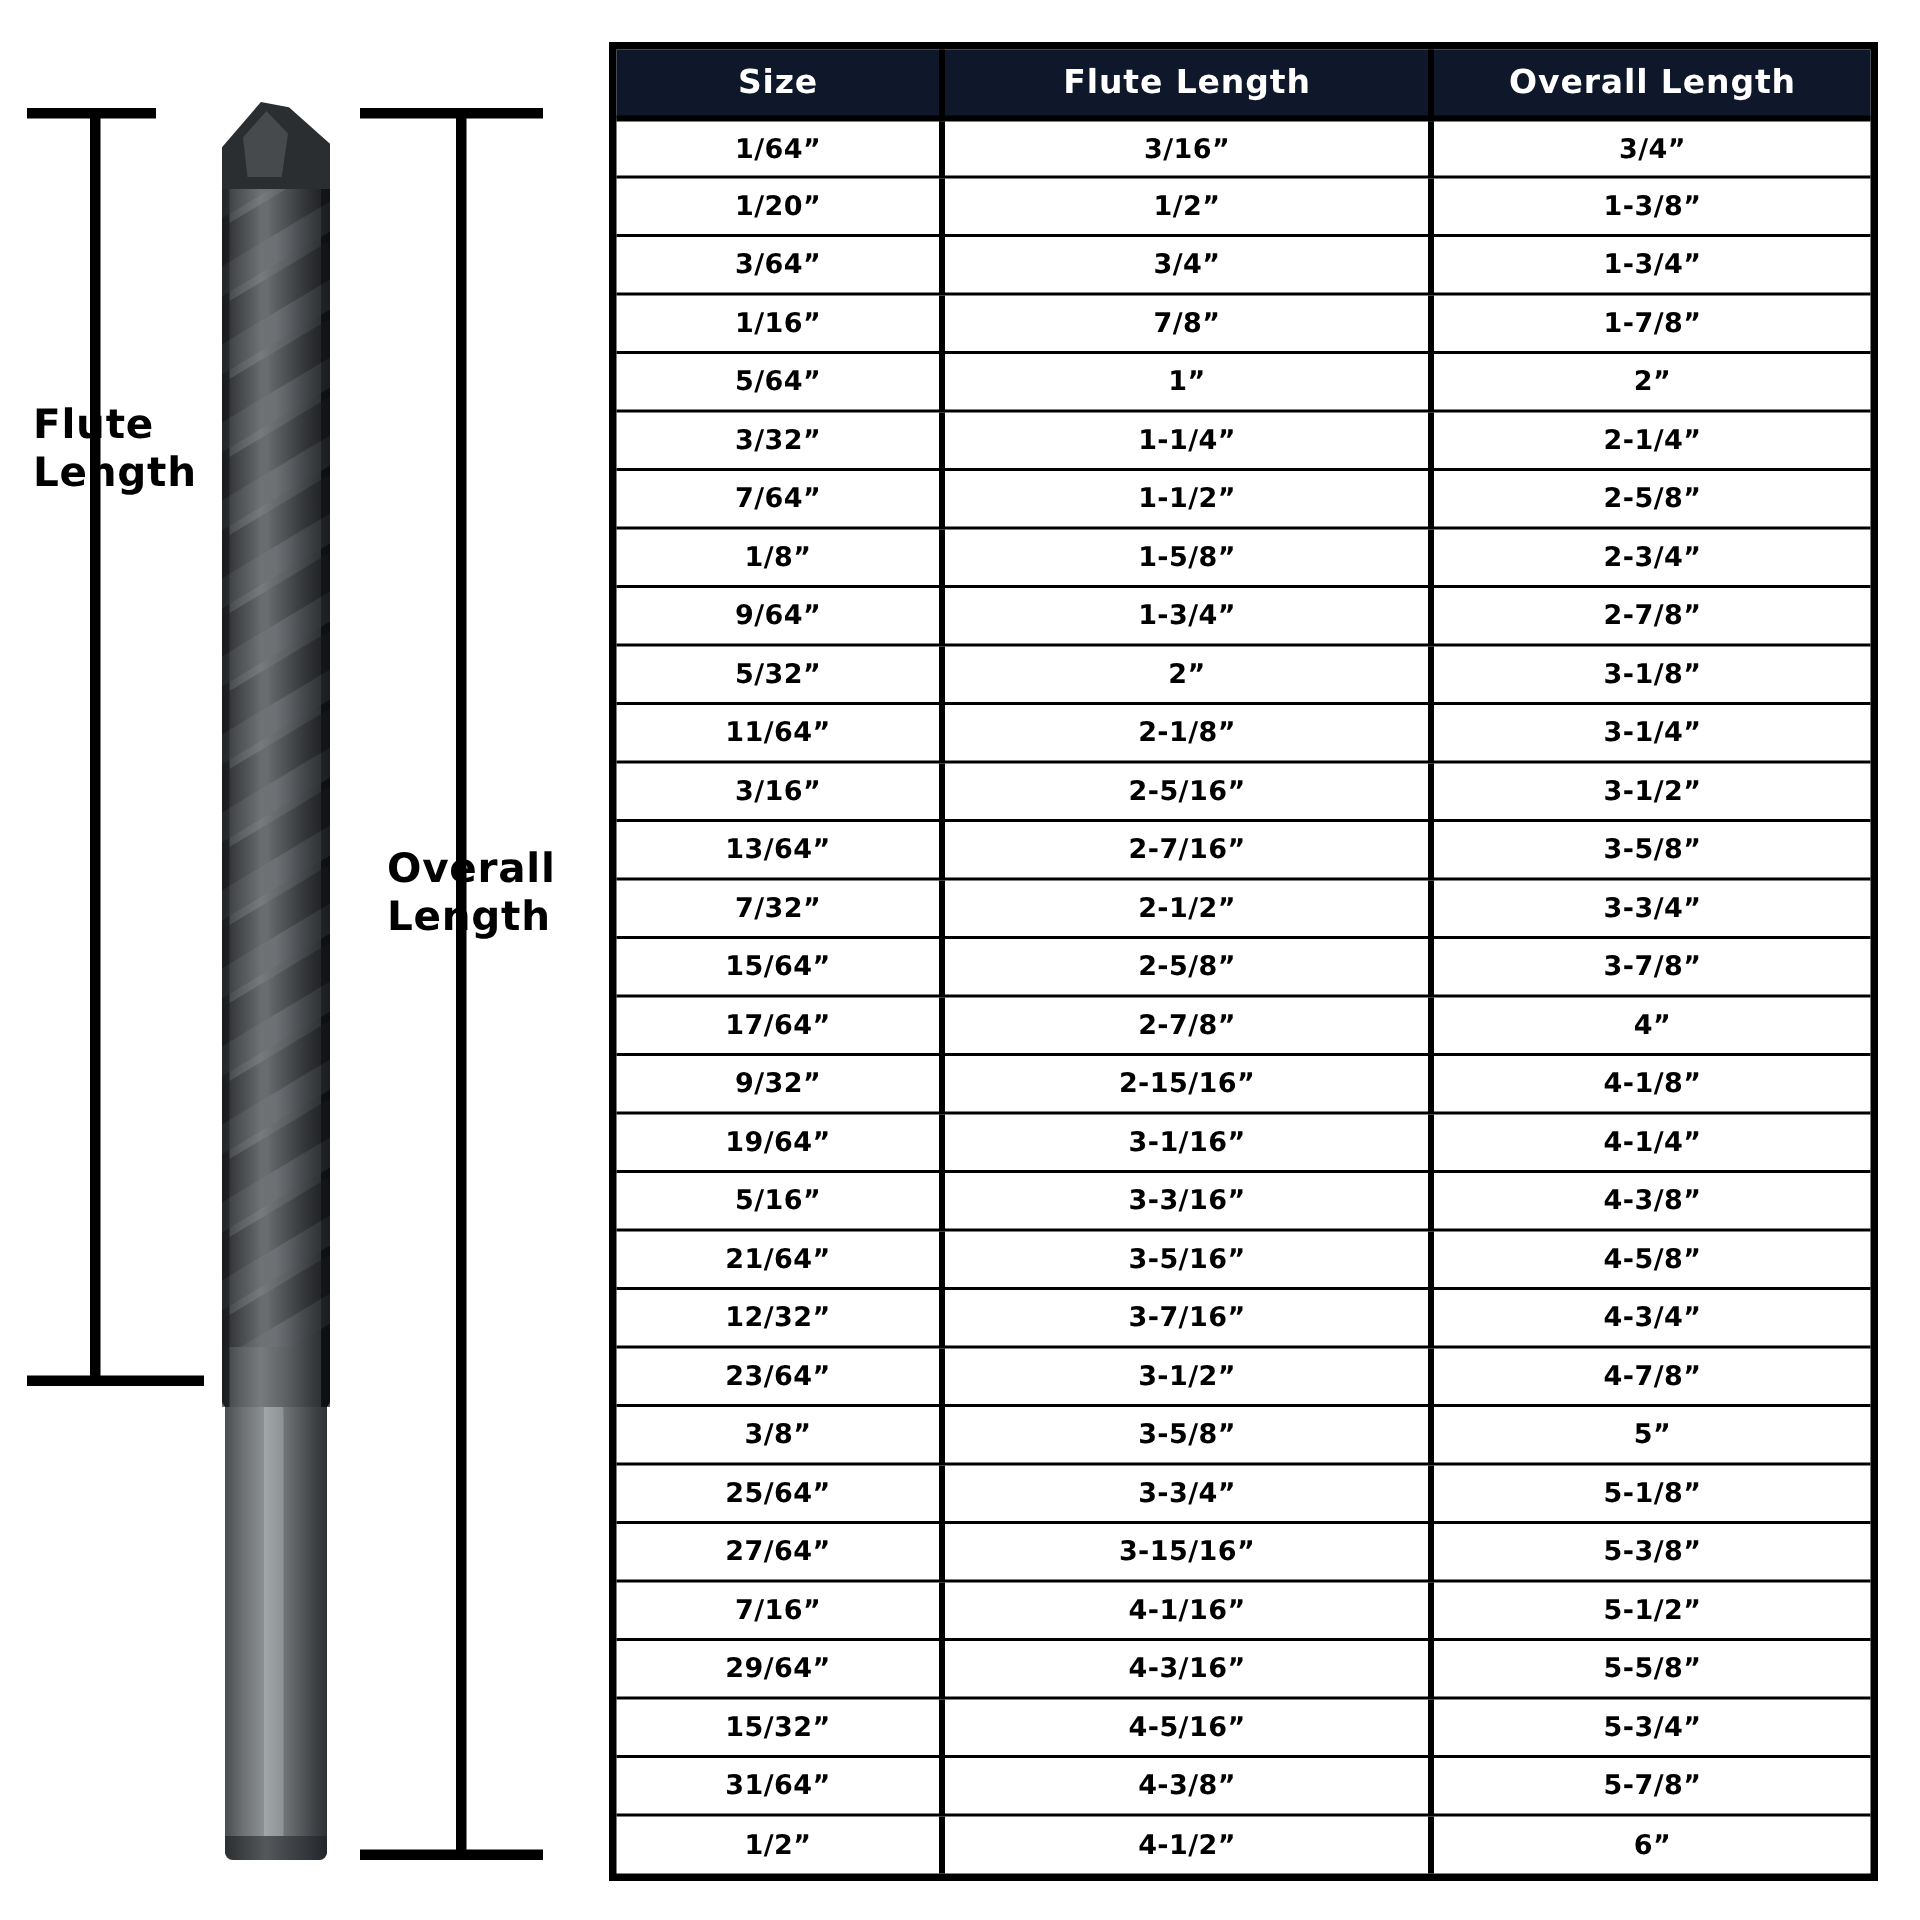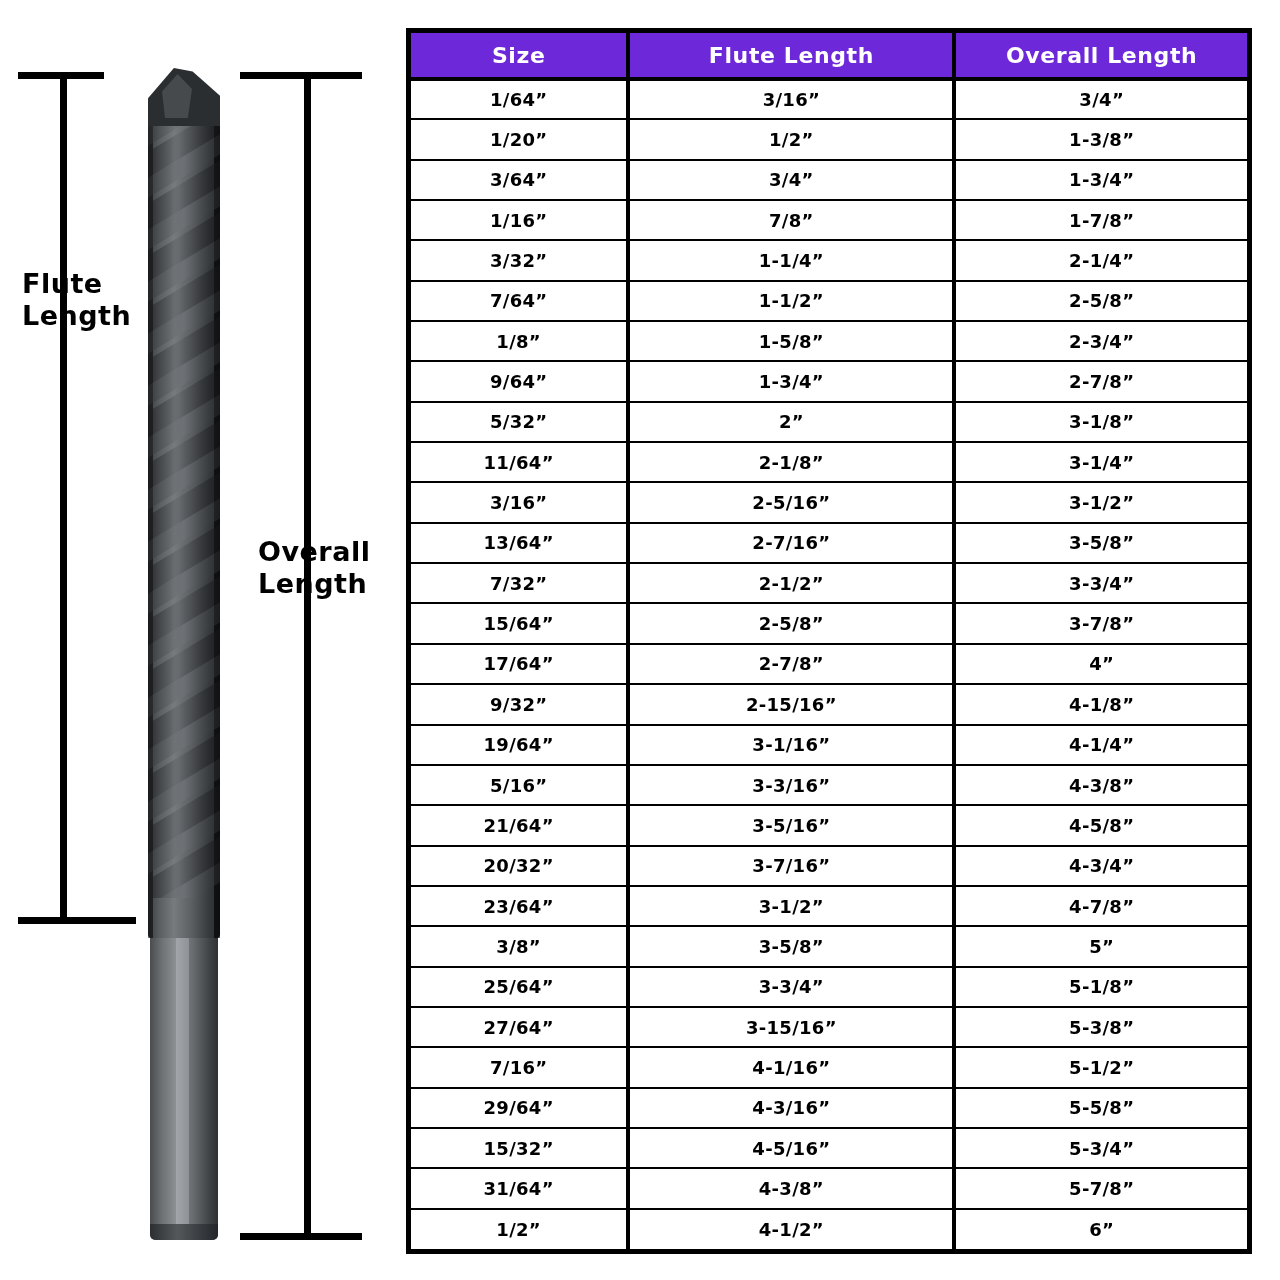--- a/index.html
+++ b/index.html
@@ -130,21 +130,21 @@
     border: 5px solid #000;
     background: #fff;
   }
   table.chart {
     width: 100%;
     height: 100%;
     border-collapse: collapse;
     table-layout: fixed;
   }
   table.chart th {
-    background: #6d28d9;
+    background: #0f172a;
     color: #ffffff;
     font-size: 22px;
     font-weight: bold;
     height: 46px;
     border-right: 4px solid #000;
     border-bottom: 4px solid #000;
     letter-spacing: .6px;
   }
   table.chart th:last-child { border-right: none; }
   table.chart td {
@@ -220,21 +220,21 @@
     <div class="tick" style="left:18px; top:72px; width:86px;"></div>
     <div class="tick" style="left:18px; top:917px; width:118px;"></div>
     <div class="dim-label" style="left:22px; top:268px; width:130px;">
       <div>Flute</div>
       <div>Length</div>
     </div>
 
     <div class="vline" style="left:304px; top:72px; height:1168px;"></div>
     <div class="tick" style="left:240px; top:72px; width:122px;"></div>
     <div class="tick" style="left:240px; top:1233px; width:122px;"></div>
-    <div class="dim-label" style="left:258px; top:536px; width:140px;">
+    <div class="dim-label" style="left:258px; top:564px; width:140px;">
       <div>Overall</div>
       <div>Length</div>
     </div>
   </div>
 
   <div id="table-panel">
     <table class="chart">
       <colgroup>
           <col class="c1">
           <col class="c2">
@@ -262,20 +262,25 @@
             <td>3/64”</td>
             <td>3/4”</td>
             <td>1-3/4”</td>
           </tr>
           <tr>
             <td>1/16”</td>
             <td>7/8”</td>
             <td>1-7/8”</td>
           </tr>
           <tr>
+            <td>5/64”</td>
+            <td>1”</td>
+            <td>2”</td>
+          </tr>
+          <tr>
             <td>3/32”</td>
             <td>1-1/4”</td>
             <td>2-1/4”</td>
           </tr>
           <tr>
             <td>7/64”</td>
             <td>1-1/2”</td>
             <td>2-5/8”</td>
           </tr>
           <tr>
@@ -337,21 +342,21 @@
             <td>5/16”</td>
             <td>3-3/16”</td>
             <td>4-3/8”</td>
           </tr>
           <tr>
             <td>21/64”</td>
             <td>3-5/16”</td>
             <td>4-5/8”</td>
           </tr>
           <tr>
-            <td>20/32”</td>
+            <td>12/32”</td>
             <td>3-7/16”</td>
             <td>4-3/4”</td>
           </tr>
           <tr>
             <td>23/64”</td>
             <td>3-1/2”</td>
             <td>4-7/8”</td>
           </tr>
           <tr>
             <td>3/8”</td>

